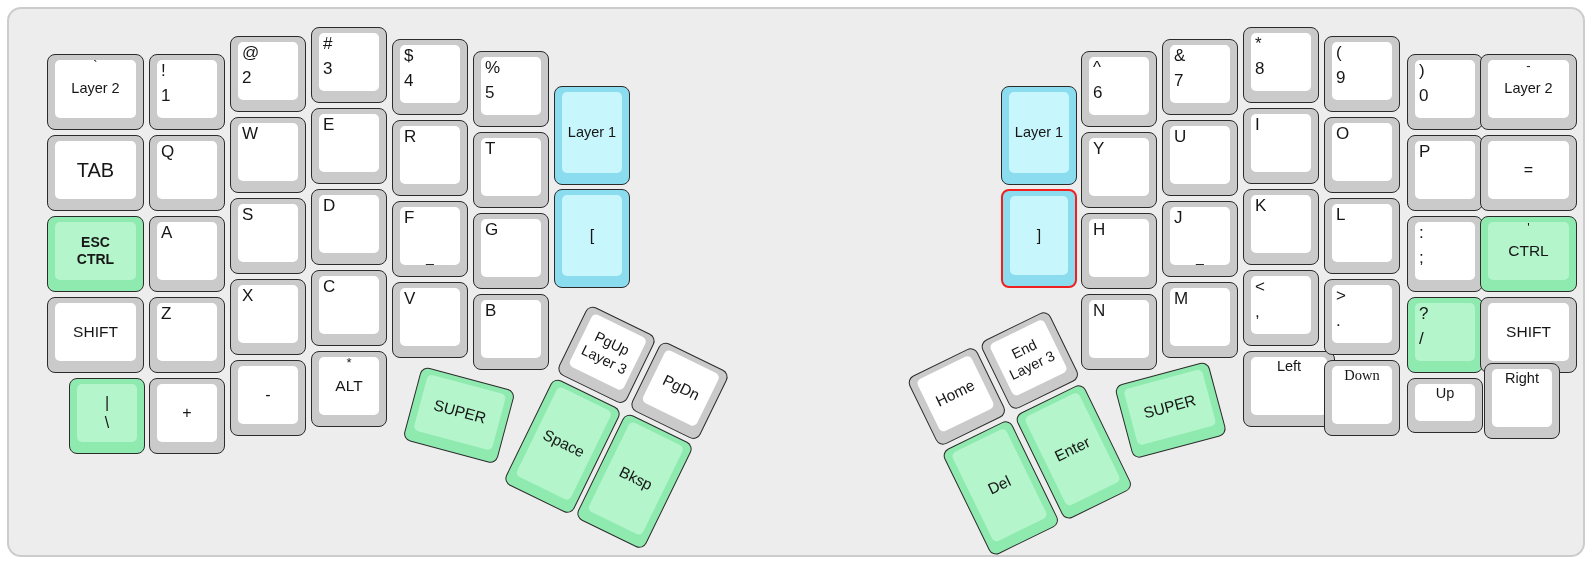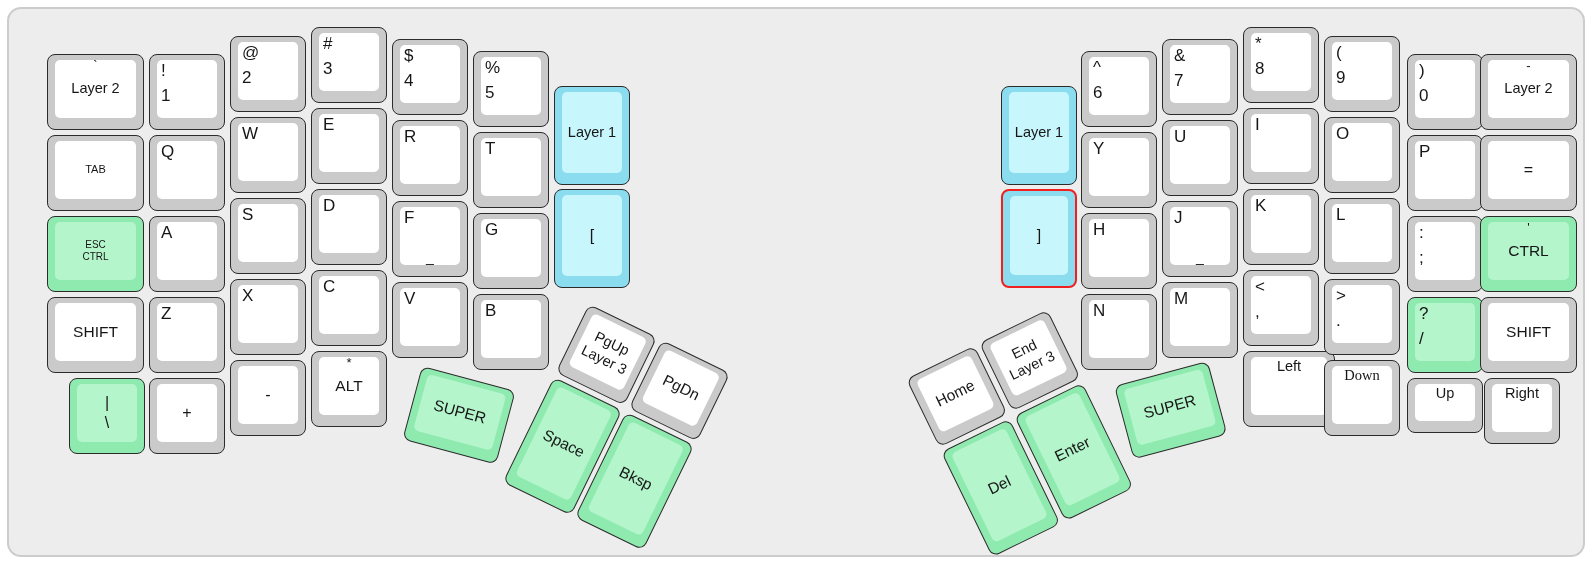--- a/index.html
+++ b/index.html
@@ -32,26 +32,26 @@
   <div id="board">
     <div id="keyboard">
         <div class="key white" style="left: 38px; top: 45px; width: 97px; height: 76px;">
           <div class="surface">
             <div class="lbl pos-tc">`</div>
             <div class="lbl pos-c" style="font-size: 14.5px;">Layer 2</div>
           </div>
         </div>
         <div class="key white" style="left: 38px; top: 126px; width: 97px; height: 76px;">
           <div class="surface">
-            <div class="lbl pos-c" style="font-size: 11px;">TAB</div>
+            <div class="lbl pos-c" style="font-size: 20px;">TAB</div>
           </div>
         </div>
         <div class="key green" style="left: 38px; top: 207px; width: 97px; height: 76px;">
           <div class="surface">
-            <div class="lbl pos-c" style="font-size: 10px;">ESC
+            <div class="lbl pos-c" style="font-size: 14px; font-weight: bold;">ESC
 CTRL</div>
           </div>
         </div>
         <div class="key white" style="left: 38px; top: 288px; width: 97px; height: 76px;">
           <div class="surface">
             <div class="lbl pos-c" style="font-size: 15.5px;">SHIFT</div>
           </div>
         </div>
         <div class="key green" style="left: 60px; top: 369px; width: 76px; height: 76px;">
           <div class="surface">
@@ -367,21 +367,21 @@
           <div class="surface">
             <div class="lbl pos-tc">'</div>
             <div class="lbl pos-c" style="font-size: 15.5px;">CTRL</div>
           </div>
         </div>
         <div class="key white" style="left: 1471px; top: 288px; width: 97px; height: 76px;">
           <div class="surface">
             <div class="lbl pos-c" style="font-size: 15.5px;">SHIFT</div>
           </div>
         </div>
-        <div class="key white" style="left: 1475px; top: 369px; width: 76px; height: 66px;">
+        <div class="key white" style="left: 1475px; top: 354px; width: 76px; height: 76px;">
           <div class="surface">
             <div class="lbl pos-tcw">Right</div>
           </div>
         </div>
         <div class="key white" style="left: 897px; top: 370px; width: 76px; height: 76px; transform: rotate(-26deg);">
           <div class="surface">
             <div class="lbl pos-c" style="font-size: 15.5px;">Home</div>
           </div>
         </div>
         <div class="key white" style="left: 970px; top: 334px; width: 76px; height: 76px; transform: rotate(-26deg);">

